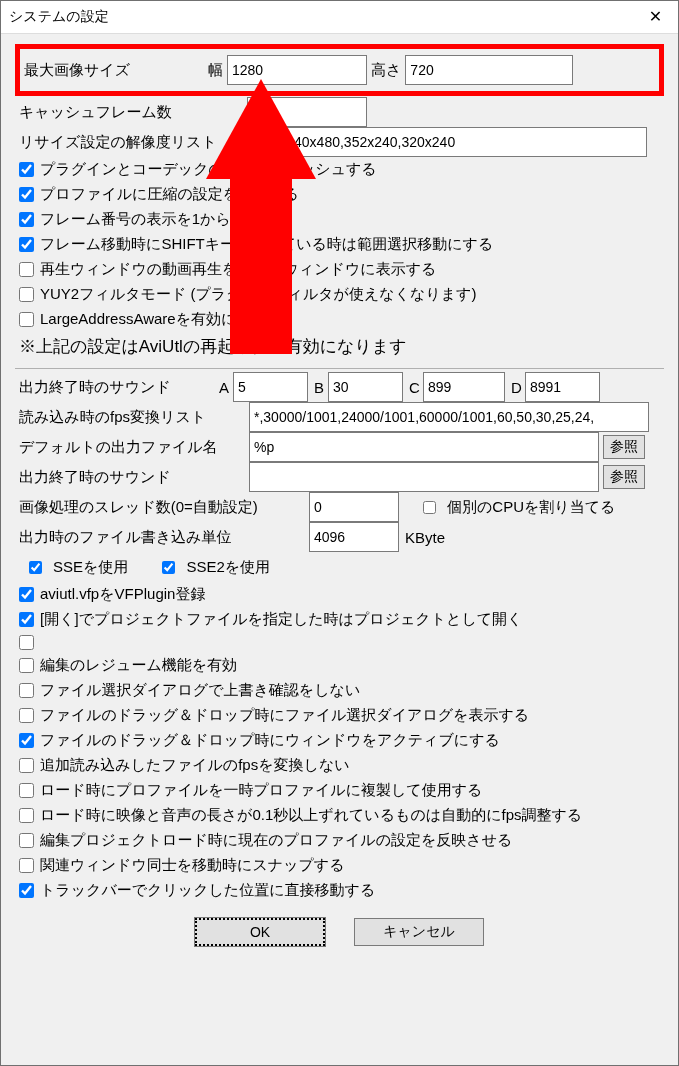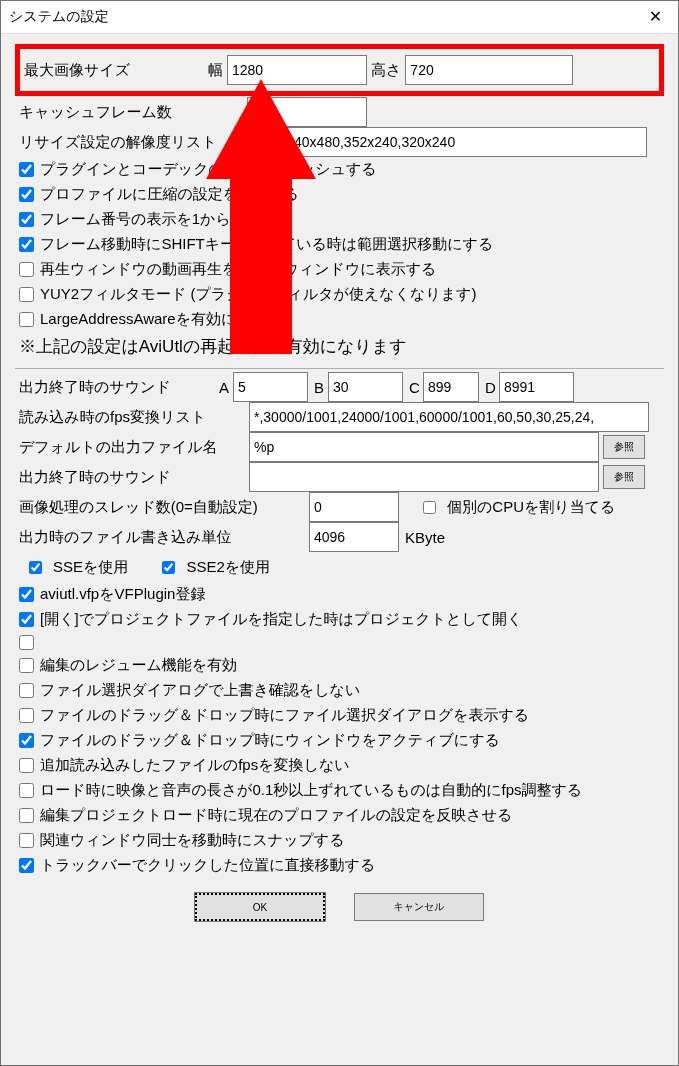--- a/index.html
+++ b/index.html
@@ -87,21 +87,21 @@
   }
   .note {
     font-size: 17px;
     margin: 6px 0 10px 4px;
   }
   .btn {
     border: 1px solid #7a7a7a;
     background: #e1e1e1;
     height: 24px;
     min-width: 42px;
-    font-size: 10px;
+    font-size: 14px;
     padding: 0 6px;
     display: inline-flex;
     align-items: center;
     justify-content: center;
   }
   .bottom-btns {
     display: flex;
     gap: 29px;
     justify-content: center;
     margin-top: 18px;
@@ -208,21 +208,21 @@
 
     <hr class="sep">
 
     <div class="row">
       <span class="lbl" style="width:200px;padding-left:4px">出力終了時のサウンド</span>
       <span class="lbl" style="width:14px">A</span>
       <input class="txt" style="width: 75px;" value="5">
       <span class="lbl" style="width:14px;margin-left:6px">B</span>
       <input class="txt" style="width: 75px;" value="30">
       <span class="lbl" style="width:14px;margin-left:6px">C</span>
-      <input class="txt" style="width: 56px;" value="899">
+      <input class="txt" style="width: 82px;" value="899">
       <span class="lbl" style="width:14px;margin-left:6px">D</span>
       <input class="txt" style="width: 75px;" value="8991">
     </div>
 
     <div class="row">
       <span class="lbl" style="width:230px;padding-left:4px">読み込み時のfps変換リスト</span>
       <input class="txt" style="width: 400px;" value="*,30000/1001,24000/1001,60000/1001,60,50,30,25,24,">
     </div>
 
     <div class="row">
@@ -286,20 +286,24 @@
         <input type="checkbox" style="">
         <span>ファイルのドラッグ＆ドロップ時にファイル選択ダイアログを表示する</span>
       </label>
     <label class="chk">
         <input type="checkbox" checked="" style="">
         <span>ファイルのドラッグ＆ドロップ時にウィンドウをアクティブにする</span>
       </label>
     <label class="chk">
         <input type="checkbox" style="">
         <span>追加読み込みしたファイルのfpsを変換しない</span>
+      </label>
+    <label class="chk">
+        <input type="checkbox" style="">
+        <span>ロード時にプロファイルを一時プロファイルに複製して使用する</span>
       </label>
     <label class="chk">
         <input type="checkbox" style="">
         <span>ロード時に映像と音声の長さが0.1秒以上ずれているものは自動的にfps調整する</span>
       </label>
     <label class="chk">
         <input type="checkbox" style="">
         <span>編集プロジェクトロード時に現在のプロファイルの設定を反映させる</span>
       </label>
     <label class="chk">

